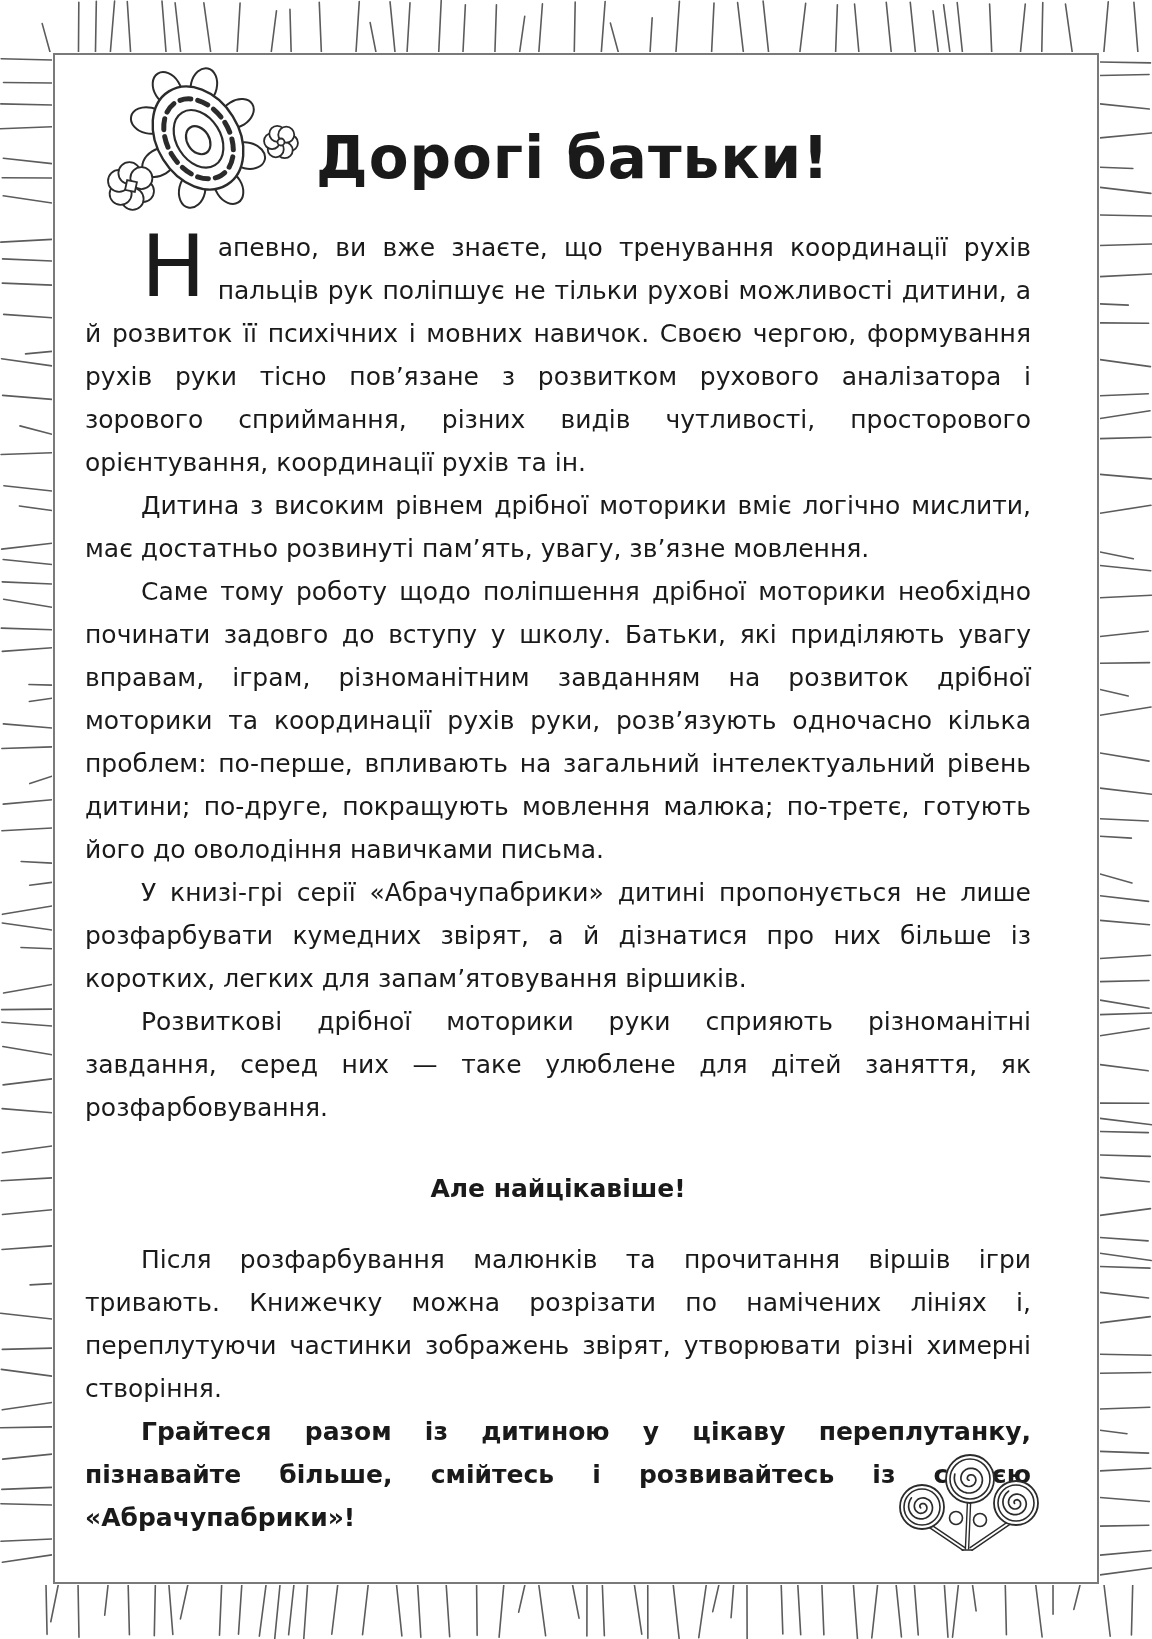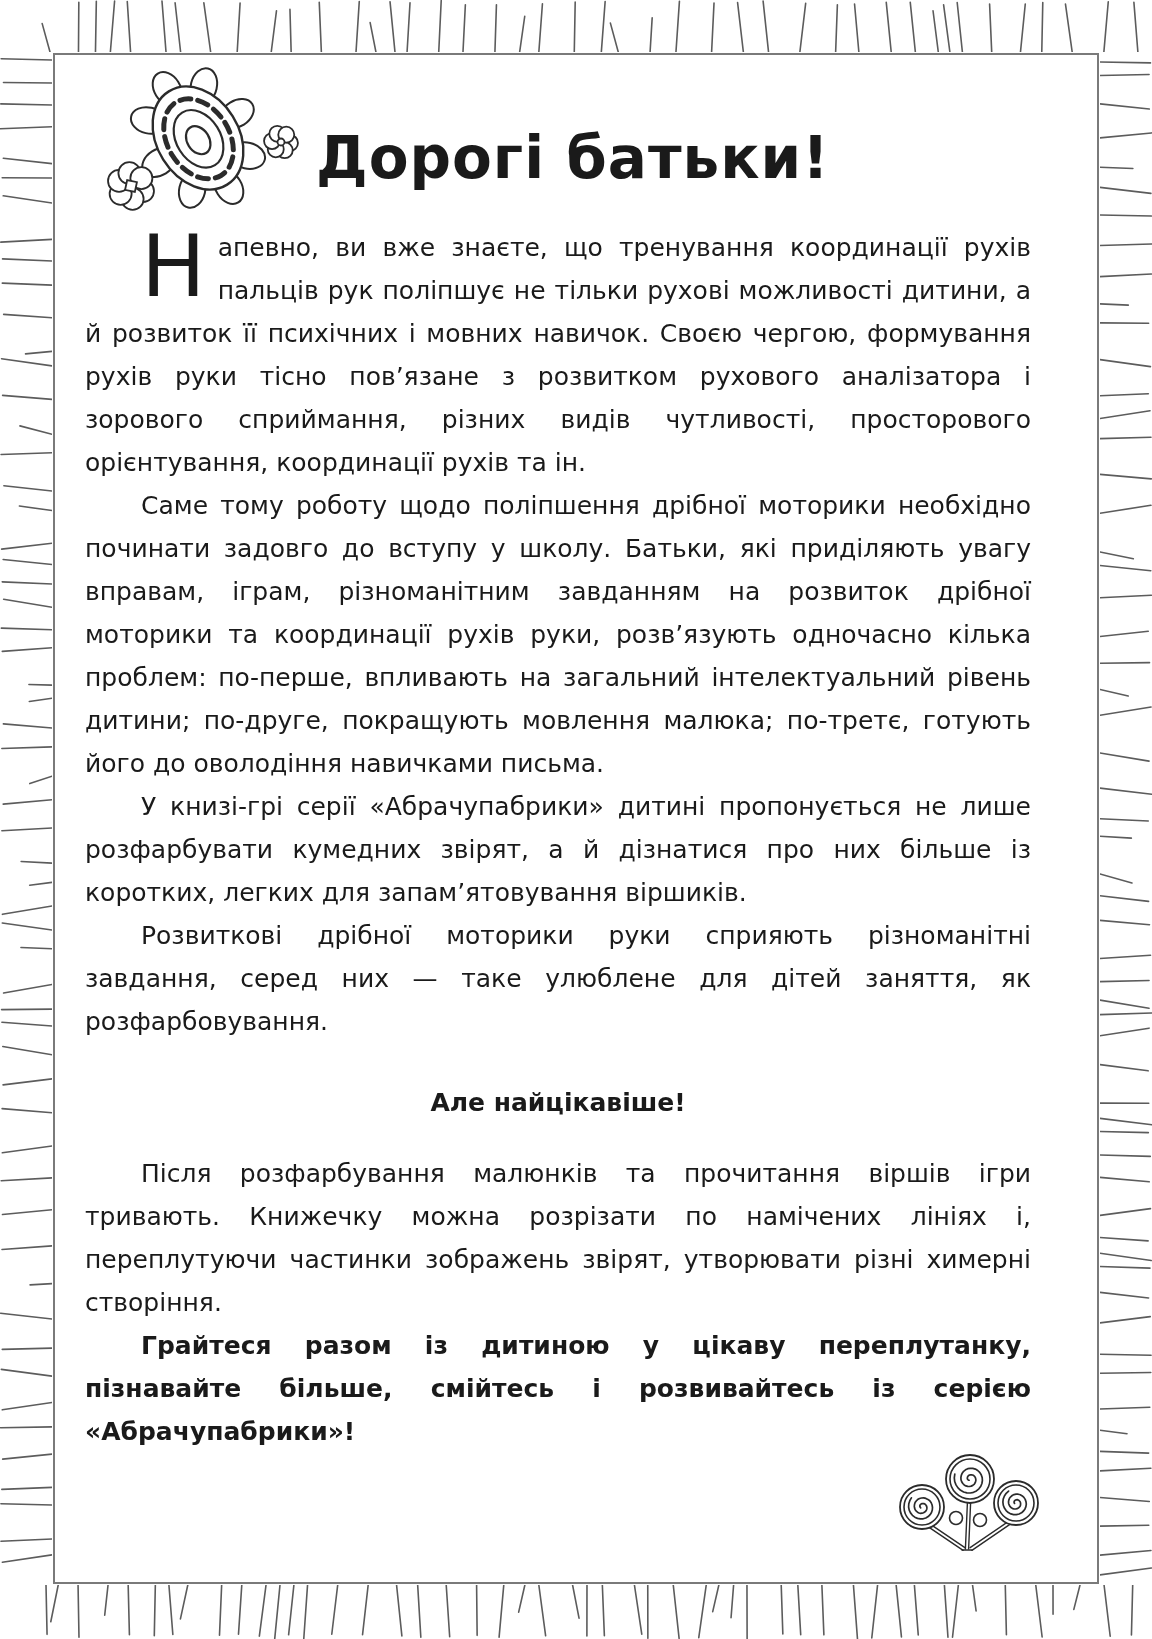--- a/index.html
+++ b/index.html
@@ -291,20 +291,21 @@
         <circle cx="179.30060573091362" cy="77.79545966907037" r="8"></circle>
         <circle cx="188.25564321841586" cy="78.69396041889182" r="8"></circle>
         <circle cx="183" cy="86" r="3.5"></circle>
       </g>
     </svg>
 
   <h1 class="page-title">Дорогі батьки!</h1>
 
   <div class="article">
     <p class="first"><span class="dropcap">Н</span><span>апевно, ви вже знаєте, що тренування координації рухів пальців рук поліпшує не тільки рухові можливості дитини, а й розвиток її психічних і мовних навичок. Своєю чергою, формування рухів руки тісно пов’язане з розвитком рухового аналізатора і зорового сприймання, різних видів чутливості, просторового орієнтування, координації рухів та ін.</span></p>
+    <p>Дитина з високим рівнем дрібної моторики вміє логічно мислити, має достатньо розвинуті пам’ять, увагу, зв’язне мовлення.</p>
     <p>Саме тому роботу щодо поліпшення дрібної моторики необхідно починати задовго до вступу у школу. Батьки, які приділяють увагу вправам, іграм, різноманітним завданням на розвиток дрібної моторики та координації рухів руки, розв’язують одночасно кілька проблем: по-перше, впливають на загальний інтелектуальний рівень дитини; по-друге, покращують мовлення малюка; по-третє, готують його до оволодіння навичками письма.</p>
     <p>У книзі-грі серії «Абрачупабрики» дитині пропонується не лише розфарбувати кумедних звірят, а й дізнатися про них більше із коротких, легких для запам’ятовування віршиків.</p>
     <p>Розвиткові дрібної моторики руки сприяють різноманітні завдання, серед них — таке улюблене для дітей заняття, як розфарбовування.</p>
     <p class="subheading">Але найцікавіше!</p>
     <p>Після розфарбування малюнків та прочитання віршів ігри тривають. Книжечку можна розрізати по намічених лініях і, переплутуючи частинки зображень звірят, утворювати різні химерні створіння.</p>
     <p class="bold">Грайтеся разом із дитиною у цікаву переплутанку, пізнавайте більше, смійтесь і розвивайтесь із серією «Абрачупабрики»!</p>
   </div>
 
   <svg class="doodle lollipop-doodle" id="lollipop-svg" viewBox="0 0 210 182">
       <line x1="80.89649498832674" y1="142.67474653899527" x2="114.89649498832674" y2="165.67474653899527" stroke="#2b2b2b" stroke-width="1.4" stroke-linecap="round"></line>

